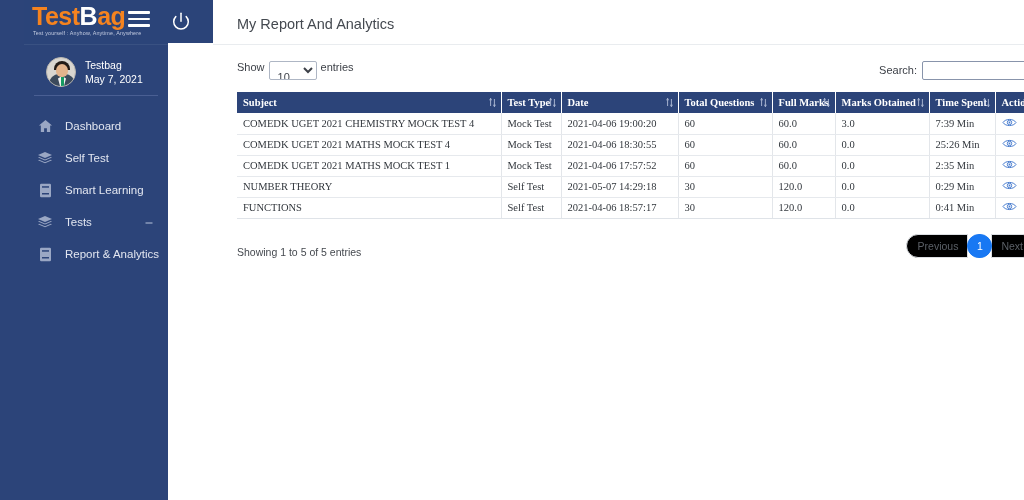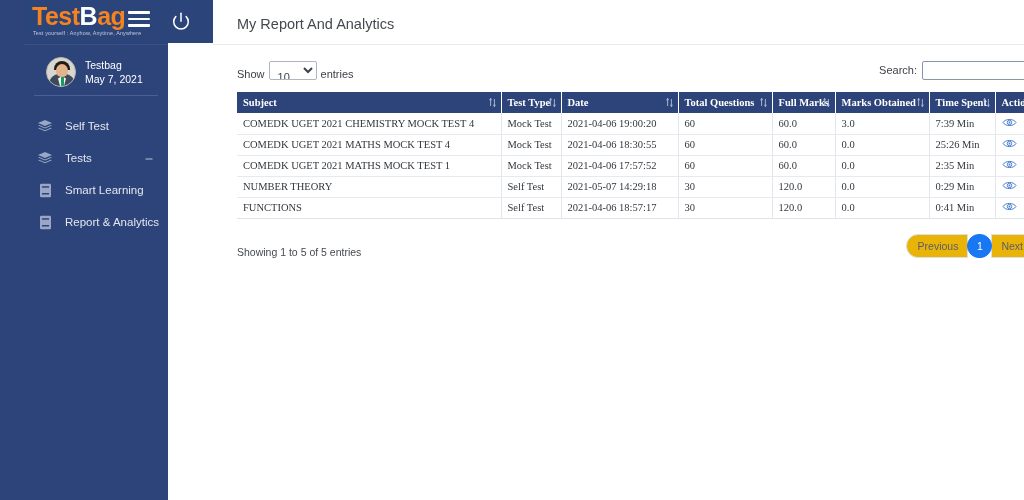--- a/index.html
+++ b/index.html
@@ -196,21 +196,21 @@
     display: flex;
     align-items: center;
     justify-content: space-between;
     height: 26px;
     margin-bottom: 9px;
   }
   .show-entries {
     font-size: 11px;
     color: #3d4148;
     display: flex;
-    align-items: flex-end;
+    align-items: flex-start;
   }
   .show-entries .lbl { margin-right: 4px; }
   .entries-select {
     font-family: "Liberation Sans", sans-serif;
     font-size: 11px;
     color: #3d4148;
     height: 19px;
     width: 48px;
     padding: 8px 2px 0 4px;
     border: 1px solid #aeb6c4;
@@ -297,21 +297,21 @@
   }
   .pagination {
     display: flex;
     align-items: center;
   }
   .page-btn {
     min-width: 26px;
     height: 24px;
     padding: 8px 9px;
     border: 1px solid #dcdfe3;
-    background: #eab308;
+    background: #000000;
     color: #5b6067;
     font-size: 10.5px;
     font-family: "Liberation Sans", sans-serif;
     display: flex;
     align-items: center;
     justify-content: center;
     cursor: pointer;
     margin-left: -1px;
   }
   .page-btn.first { border-radius: 13px 0 0 13px; margin-left: 0; padding-left: 11px; }
@@ -352,57 +352,65 @@
         <div class="face"></div>
       </div>
       <div class="userinfo">
         <div class="nm">Testbag</div>
         <div class="dt">May 7, 2021</div>
       </div>
     </div>
 
     <nav class="nav">
 
+      <div class="nav-item">
+        <span class="nav-icon">
+          <svg width="15" height="14" viewBox="0 0 16 15">
+              <path d="M8 1 L15 7 L13 7 L13 14 L9.5 14 L9.5 10 L6.5 10 L6.5 14 L3 14 L3 7 L1 7 Z" fill="#9aa7c4"></path>
+            </svg>
+        </span>
+        <span class="nav-label">Dashboard</span>
+      </div>
 
       <div class="nav-item">
         <span class="nav-icon">
           <svg width="16" height="14" viewBox="0 0 17 15">
               <path d="M8.5 1 L16 4.3 L8.5 7.6 L1 4.3 Z" fill="#9aa7c4"></path>
               <path d="M8.5 9.2 L2.2 6.4 L1 6.9 L8.5 10.2 L16 6.9 L14.8 6.4 Z" fill="#9aa7c4"></path>
               <path d="M8.5 12.1 L2.2 9.3 L1 9.8 L8.5 13.1 L16 9.8 L14.8 9.3 Z" fill="#9aa7c4"></path>
             </svg>
         </span>
         <span class="nav-label">Self Test</span>
+      </div>
+
+      <div class="nav-item">
+        <span class="nav-icon">
+          <svg width="13" height="15" viewBox="0 0 13 15">
+              <rect x="1" y="0.7" width="11" height="13.6" rx="1.2" fill="#9aa7c4"></rect>
+              <rect x="3" y="3.2" width="7" height="1.5" fill="#2c4479"></rect>
+              <rect x="3" y="10" width="7" height="1.5" fill="#2c4479"></rect>
+            </svg>
+        </span>
+        <span class="nav-label">Smart Learning</span>
       </div>
 
       <div class="nav-item">
         <span class="nav-icon">
           <svg width="16" height="14" viewBox="0 0 17 15">
               <path d="M8.5 1 L16 4.3 L8.5 7.6 L1 4.3 Z" fill="#9aa7c4"></path>
               <path d="M8.5 9.2 L2.2 6.4 L1 6.9 L8.5 10.2 L16 6.9 L14.8 6.4 Z" fill="#9aa7c4"></path>
               <path d="M8.5 12.1 L2.2 9.3 L1 9.8 L8.5 13.1 L16 9.8 L14.8 9.3 Z" fill="#9aa7c4"></path>
             </svg>
         </span>
         <span class="nav-label">Tests</span>
         <span class="nav-caret">
           <svg width="8" height="8" viewBox="0 0 8 8">
               <path d="M0.5 2 L7.5 2" stroke="#9aa7c4" stroke-width="1.3" fill="none"></path>
             </svg>
         </span>
-      </div>
-
-      <div class="nav-item">
-        <span class="nav-icon">
-          <svg width="13" height="15" viewBox="0 0 13 15">
-              <rect x="1" y="0.7" width="11" height="13.6" rx="1.2" fill="#9aa7c4"></rect>
-              <rect x="3" y="3.2" width="7" height="1.5" fill="#2c4479"></rect>
-              <rect x="3" y="10" width="7" height="1.5" fill="#2c4479"></rect>
-            </svg>
-        </span>
-        <span class="nav-label">Smart Learning</span>
       </div>
 
       <div class="nav-item">
         <span class="nav-icon">
           <svg width="13" height="15" viewBox="0 0 13 15">
               <rect x="1" y="0.7" width="11" height="13.6" rx="1.2" fill="#9aa7c4"></rect>
               <rect x="3" y="3.2" width="7" height="1.5" fill="#2c4479"></rect>
               <rect x="3" y="10" width="7" height="1.5" fill="#2c4479"></rect>
             </svg>
         </span>

